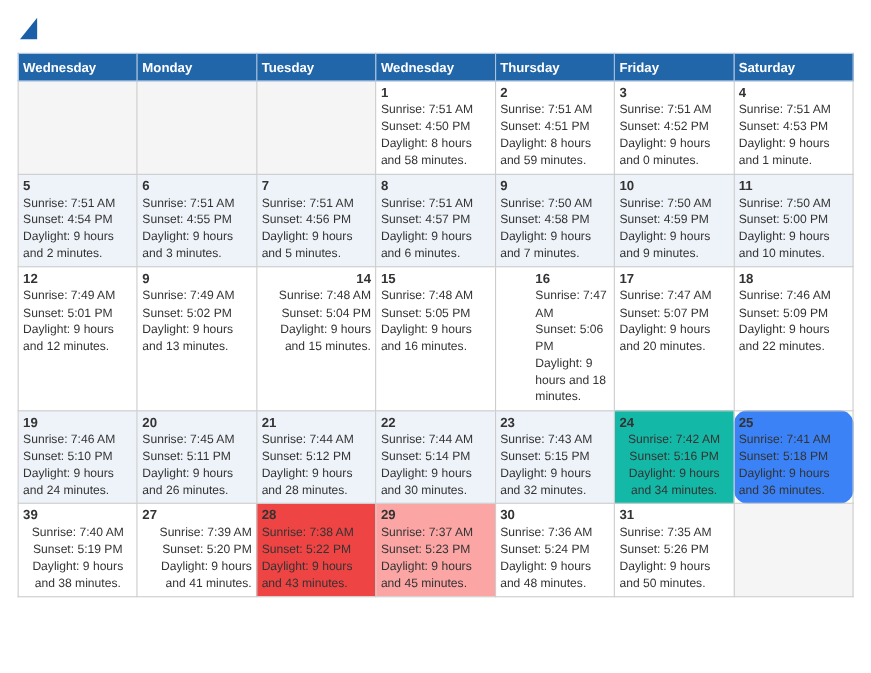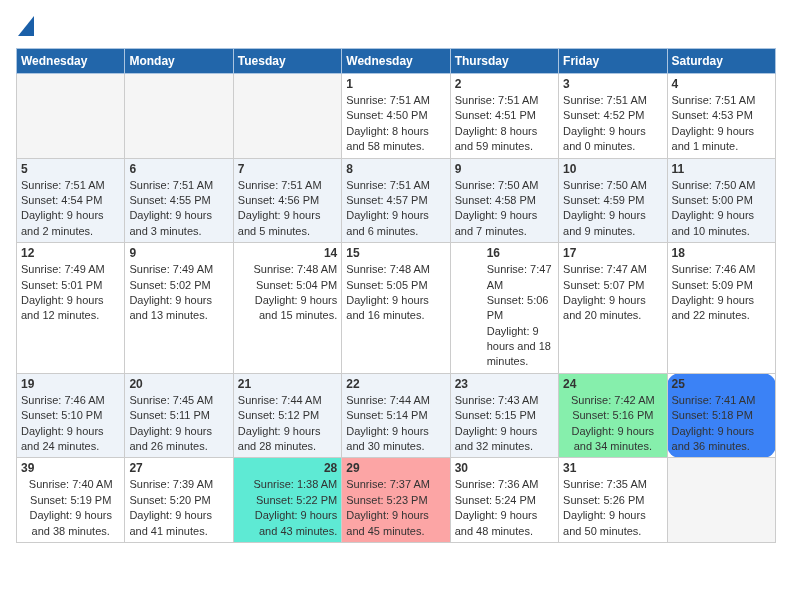--- a/index.html
+++ b/index.html
@@ -249,21 +249,21 @@
           <div class="cell-info" style="white-space: pre-line;">Sunrise: 7:44 AM
 Sunset: 5:14 PM
 Daylight: 9 hours and 30 minutes.</div>
         </td>
         <td style="background: rgb(238, 243, 249);">
           <span class="day-num">23</span>
           <div class="cell-info" style="white-space: pre-line;">Sunrise: 7:43 AM
 Sunset: 5:15 PM
 Daylight: 9 hours and 32 minutes.</div>
         </td>
-        <td style="background: #86efac;">
+        <td style="background: #14b8a6;">
           <span class="day-num">24</span>
           <div class="cell-info" style="white-space: pre-line; text-align: center;">Sunrise: 7:42 AM
 Sunset: 5:16 PM
 Daylight: 9 hours and 34 minutes.</div>
         </td>
         <td style="background: #3b82f6; border-radius: 13px;">
           <span class="day-num">25</span>
           <div class="cell-info" style="white-space: pre-line;">Sunrise: 7:41 AM
 Sunset: 5:18 PM
 Daylight: 9 hours and 36 minutes.</div>
@@ -271,27 +271,27 @@
       </tr>
       <tr>
         <td style="background: rgb(255, 255, 255);">
           <span class="day-num">39</span>
           <div class="cell-info" style="white-space: pre-line; text-align: center;">Sunrise: 7:40 AM
 Sunset: 5:19 PM
 Daylight: 9 hours and 38 minutes.</div>
         </td>
         <td style="background: rgb(255, 255, 255);">
           <span class="day-num">27</span>
-          <div class="cell-info" style="white-space: pre-line;">Sunrise: 7:39 AM
+          <div class="cell-info" style="white-space: pre-line; text-align: right;">Sunrise: 7:39 AM
 Sunset: 5:20 PM
 Daylight: 9 hours and 41 minutes.</div>
         </td>
-        <td style="background: #5eead4; text-align: right;">
+        <td style="background: #ef4444;">
           <span class="day-num">28</span>
-          <div class="cell-info" style="white-space: pre-line;">Sunrise: 1:38 AM
+          <div class="cell-info" style="white-space: pre-line;">Sunrise: 7:38 AM
 Sunset: 5:22 PM
 Daylight: 9 hours and 43 minutes.</div>
         </td>
         <td style="background: #fca5a5;">
           <span class="day-num">29</span>
           <div class="cell-info" style="white-space: pre-line;">Sunrise: 7:37 AM
 Sunset: 5:23 PM
 Daylight: 9 hours and 45 minutes.</div>
         </td>
         <td style="background: rgb(255, 255, 255);">

